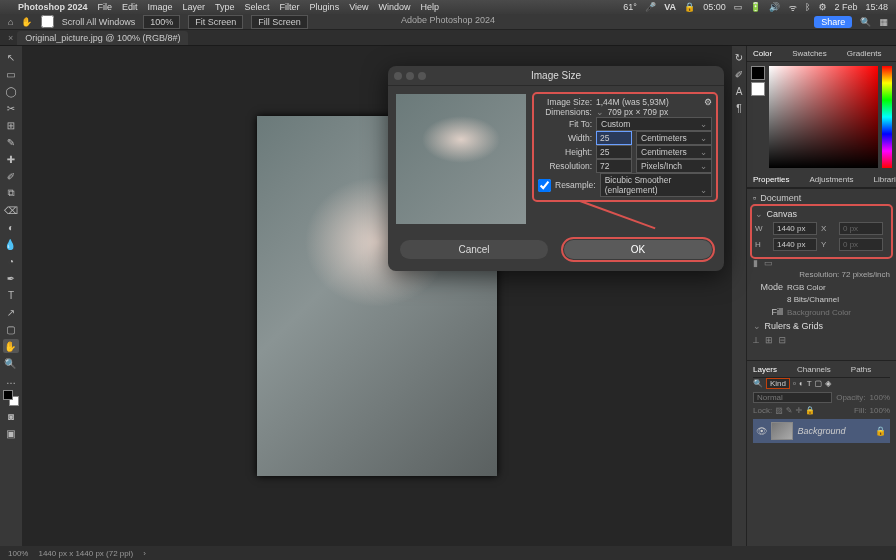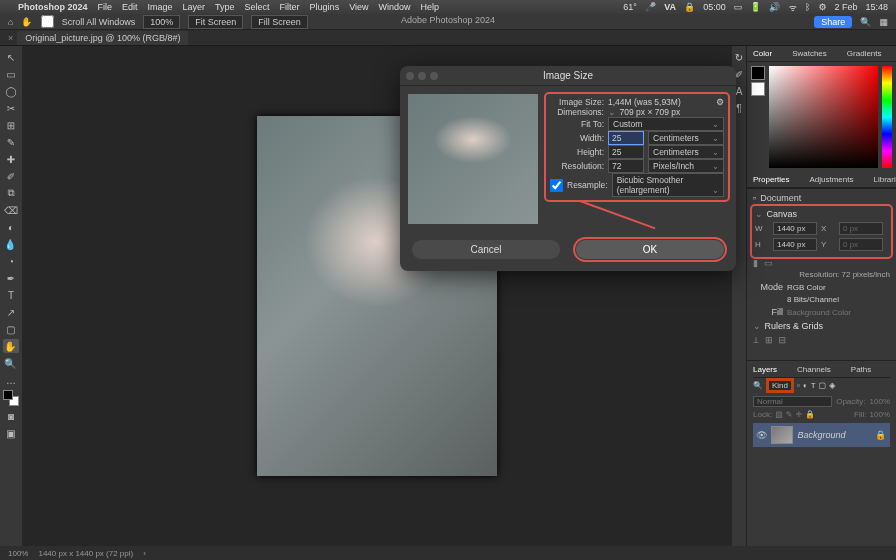--- a/index.html
+++ b/index.html
@@ -44,21 +44,21 @@
 .highlight-box { outline: 2px solid #d9534f; outline-offset: 1px; border-radius:2px; padding:2px; }
 
 .layers-panel { border-top:1px solid #222; padding:4px 6px; flex:1;margin-top:8px; }
 .layer-row { display:flex; align-items:center; gap:4px; background:#4a5a7a; padding:3px; margin-top:4px; }
 .layer-thumb { width:22px; height:18px; background:linear-gradient(135deg,#777,#aaa); border:1px solid #888; }
 
 
 .statusbar { position:absolute; bottom:0; left:0; right:0; height:14px; background:#2e2e2e; display:flex; align-items:center; padding:0 8px; font-size:8px; color:#999; gap:10px; }
 
 
-.modal { position:absolute; left:400px; top:66px; width:336px; background:#3a3a3a; border-radius:8px; box-shadow:0 6px 24px rgba(0,0,0,.6); }
+.modal { position:absolute; left:388px; top:66px; width:336px; background:#3a3a3a; border-radius:8px; box-shadow:0 6px 24px rgba(0,0,0,.6); }
 .modal-titlebar { height:20px; display:flex; align-items:center; justify-content:center; position:relative; font-size:10px; color:#ddd; border-bottom:1px solid #2a2a2a; }
 .traffic { position:absolute; left:6px; display:flex; gap:4px; }
 .traffic span { width:8px; height:8px; border-radius:50%; }
 .tr { background:#555; } .ty { background:#555; } .tg { background:#555; }
 .modal-body { display:flex; padding:8px; gap:8px; }
 .preview { width:130px; height:130px; background:linear-gradient(135deg,#6b7a7a,#8a9494); position:relative; }
 .preview::after { content:""; position:absolute; inset:0; background:radial-gradient(ellipse 50% 30% at 50% 35%, rgba(240,220,210,.85), transparent 60%); }
 .form { flex:1; display:flex; flex-direction:column; gap:4px; font-size:9px; }
 .form .highlight { outline:2px solid #d9534f; border-radius:3px; padding:3px 4px; }
 .frow { display:flex; align-items:center; gap:4px; }
@@ -241,21 +241,21 @@
     </div>
 
     <div class="layers-panel">
       <div class="panel-tabs" style="padding:0 0 3px">
         <span class="active">Layers</span>
         <span>Channels</span>
         <span>Paths</span>
       </div>
       <div style="display:flex;gap:3px;font-size:8px;align-items:center">
         <span>🔍</span>
-        <span style="background:#2a2a2a;border:3px solid #c2410c;padding:0 3px">Kind</span>
+        <span style="background:#2a2a2a;border:1px solid #c2410c;padding:0 3px">Kind</span>
         <span>▫</span>
         <span>◐</span>
         <span>T</span>
         <span>▢</span>
         <span>◈</span>
       </div>
       <div style="display:flex;gap:4px;font-size:8px;margin-top:3px;align-items:center">
         <span style="background:#2a2a2a;border:1px solid #555;padding:0 3px;flex:1;color:#777">Normal</span>
         <span style="color:#777">Opacity:</span>
         <span style="color:#777">100%</span>

